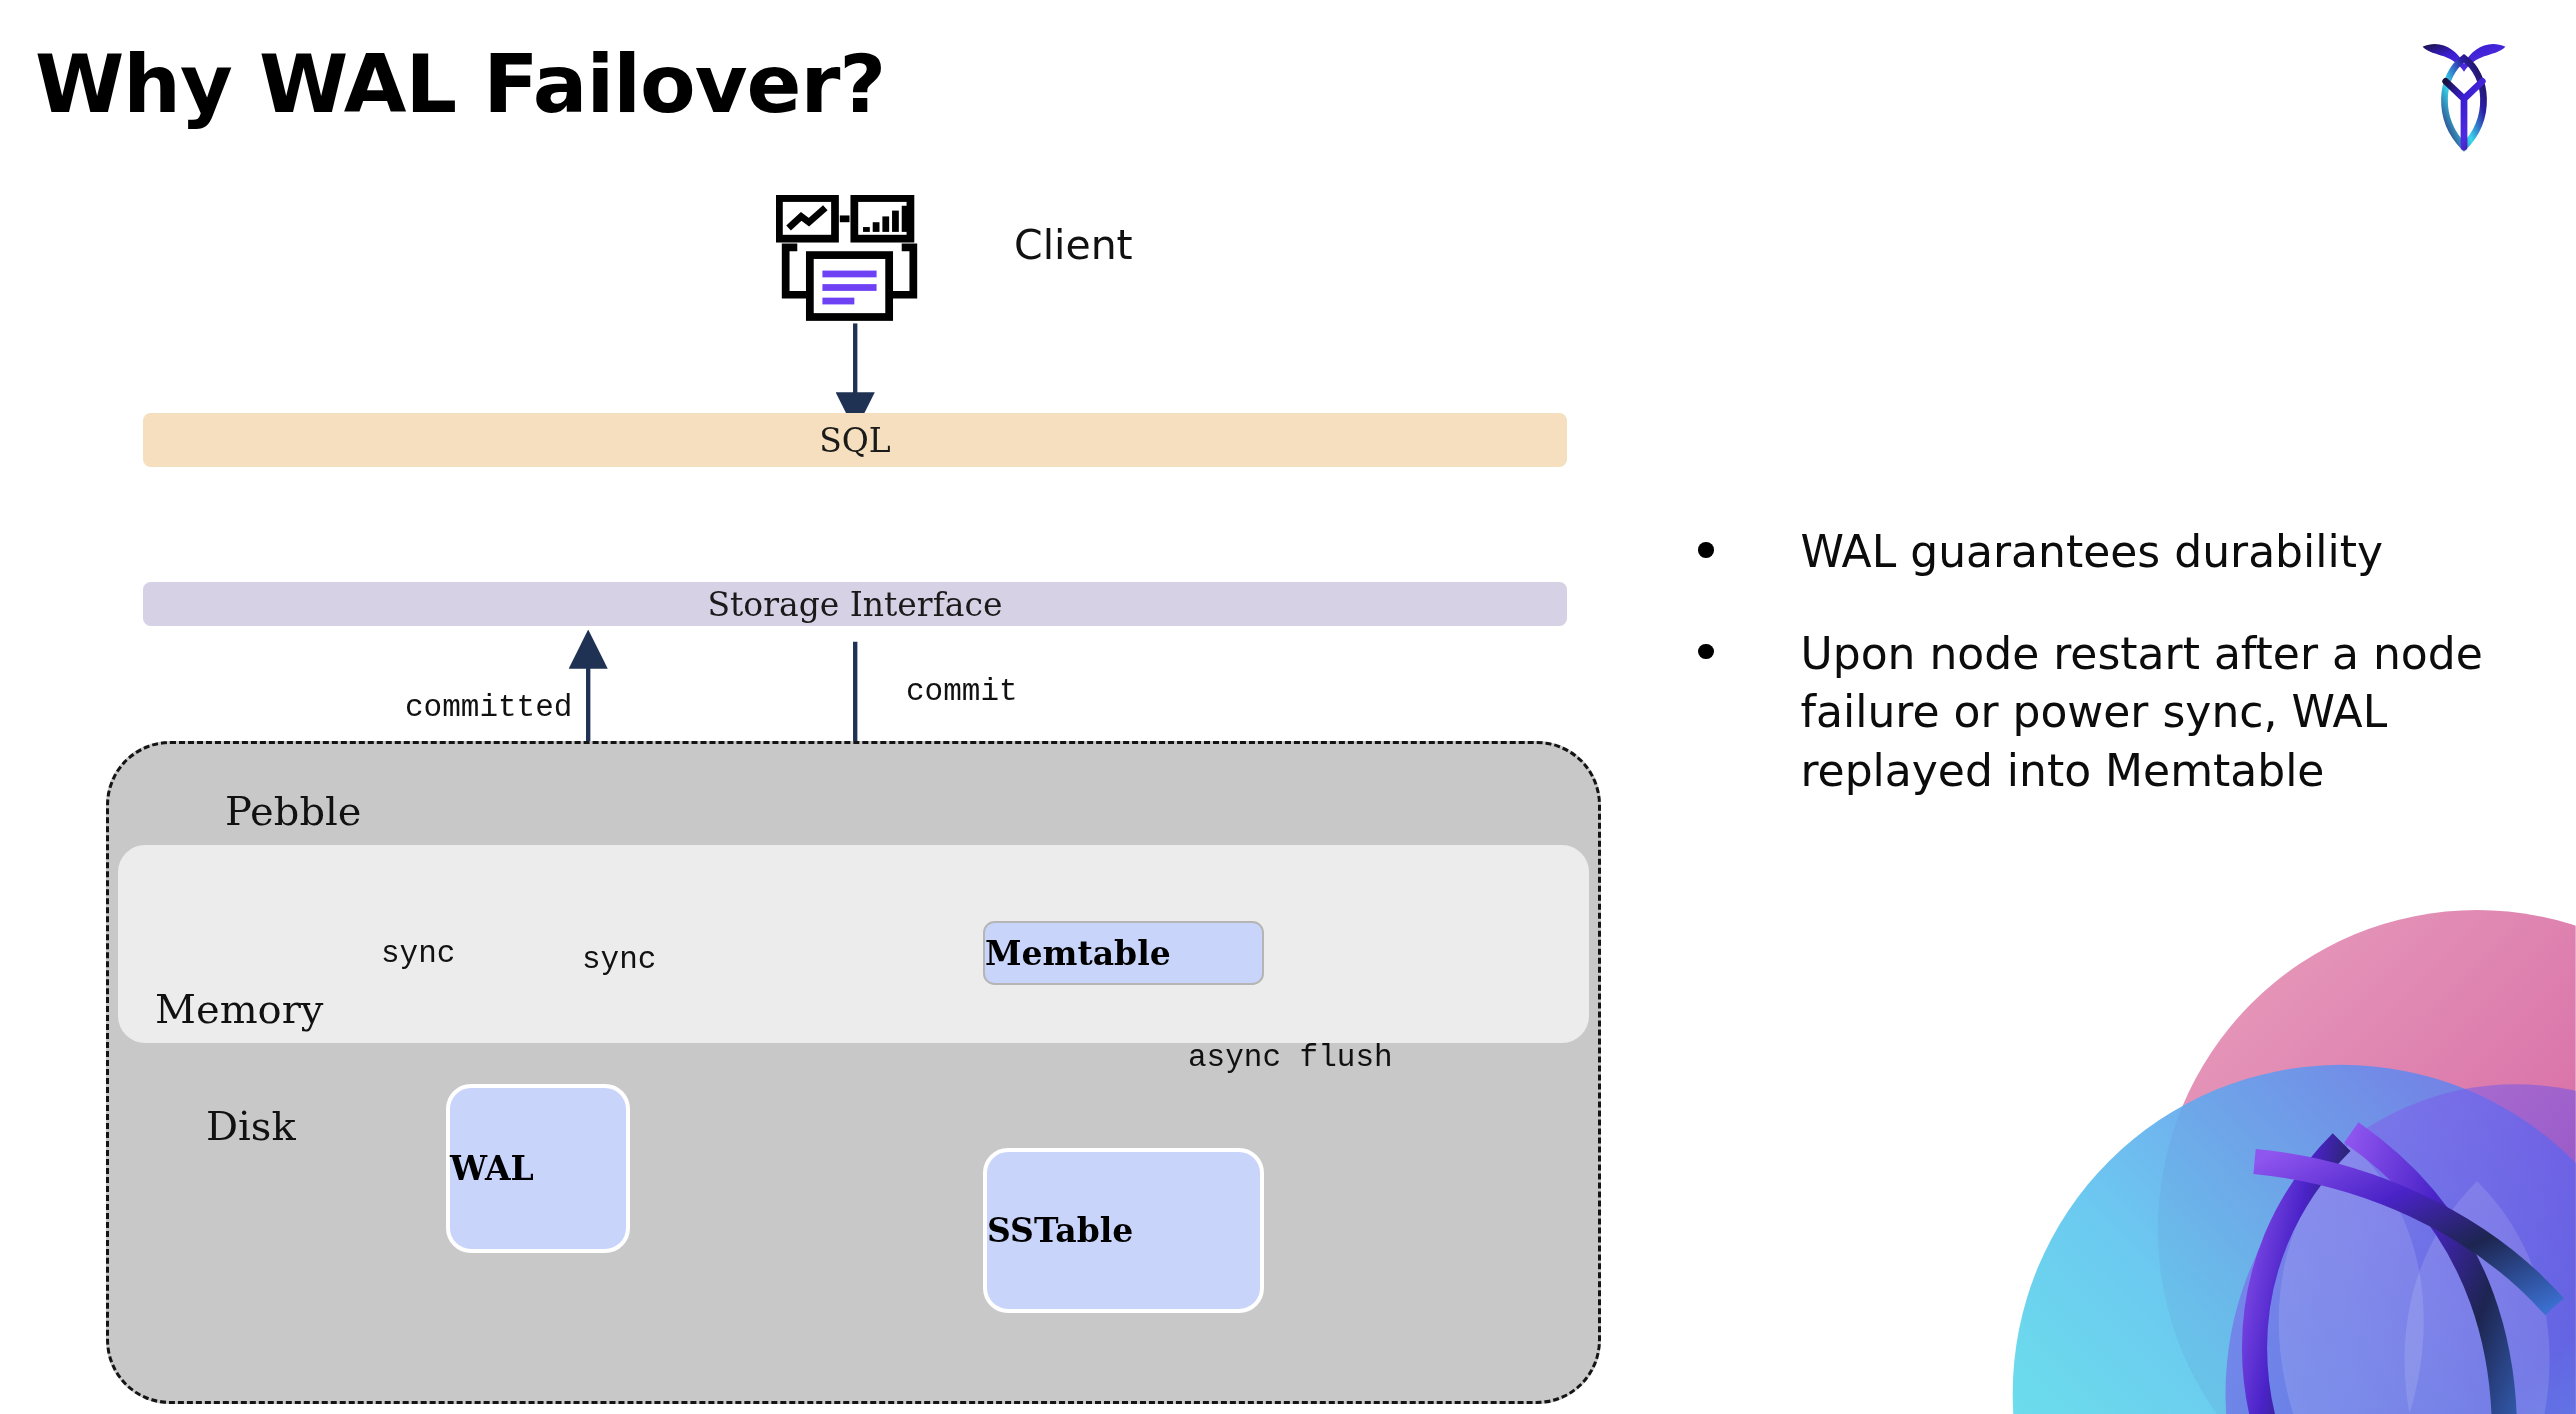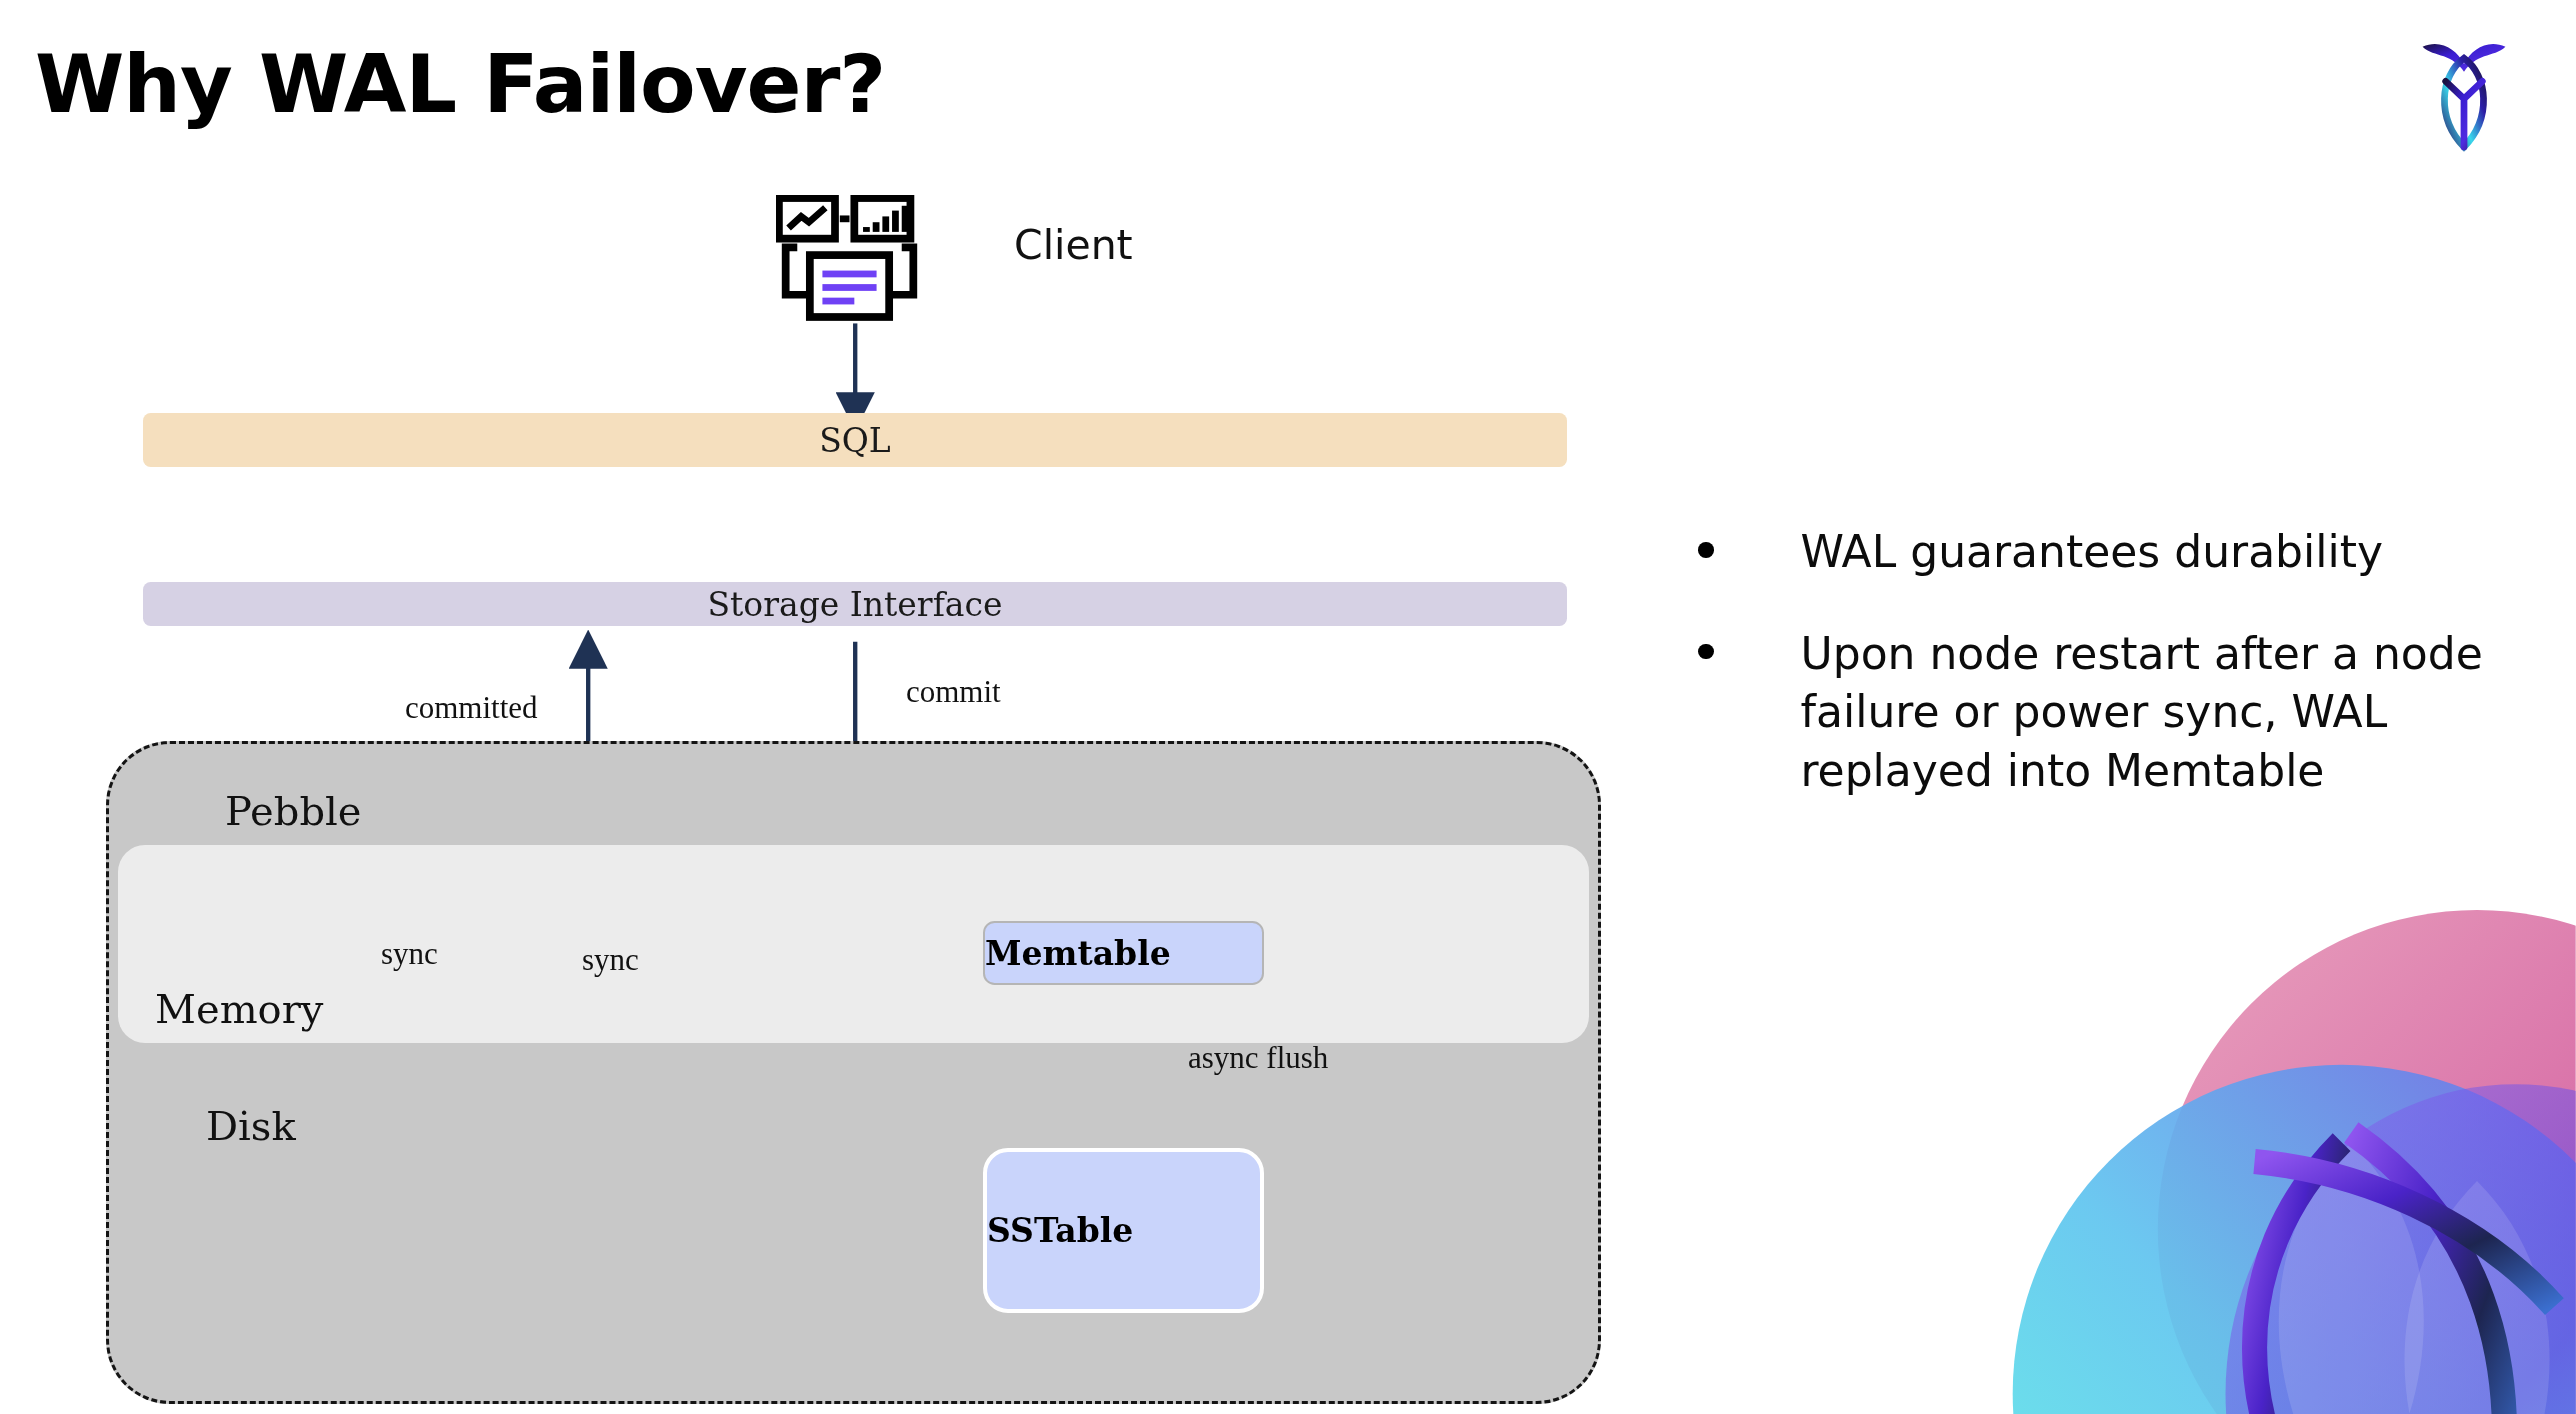--- a/index.html
+++ b/index.html
@@ -137,21 +137,21 @@
   }
   #node-sstable {
     left: 983px; top: 1148px;
     width: 281px; height: 165px;
     border-radius: 25px;
   }
 
   
   .edge-label {
     position: absolute;
-    font-family: Liberation Serif, serif;
+    font-family: Liberation Mono, monospace;
     font-size: 31px;
     color: #111;
     white-space: nowrap;
   }
   #lbl-committed  { left: 405px;  top: 690px; }
   #lbl-commit     { left: 906px;  top: 674px; }
   #lbl-sync-left  { left: 381px;  top: 936px; }
   #lbl-sync-right { left: 582px;  top: 942px; }
   #lbl-async      { left: 1188px; top: 1040px; }
 
@@ -313,20 +313,23 @@
   <div id="pebble-box"></div>
   <div id="memory-box"></div>
 
   <div class="zone-label" id="label-pebble">Pebble</div>
   <div class="zone-label" id="label-memory">Memory</div>
   <div class="zone-label" id="label-disk">Disk</div>
 
   <div class="node-box" id="node-memtable">
     <span>Memtable</span>
   </div>
+  <div class="node-box" id="node-wal">
+    <span>WAL</span>
+  </div>
   <div class="node-box" id="node-sstable">
     <span>SSTable</span>
   </div>
 
   <div class="edge-label" id="lbl-committed">committed</div>
   <div class="edge-label" id="lbl-commit">commit</div>
   <div class="edge-label" id="lbl-sync-left">sync</div>
   <div class="edge-label" id="lbl-sync-right">sync</div>
   <div class="edge-label" id="lbl-async">async flush</div>
 </div>

